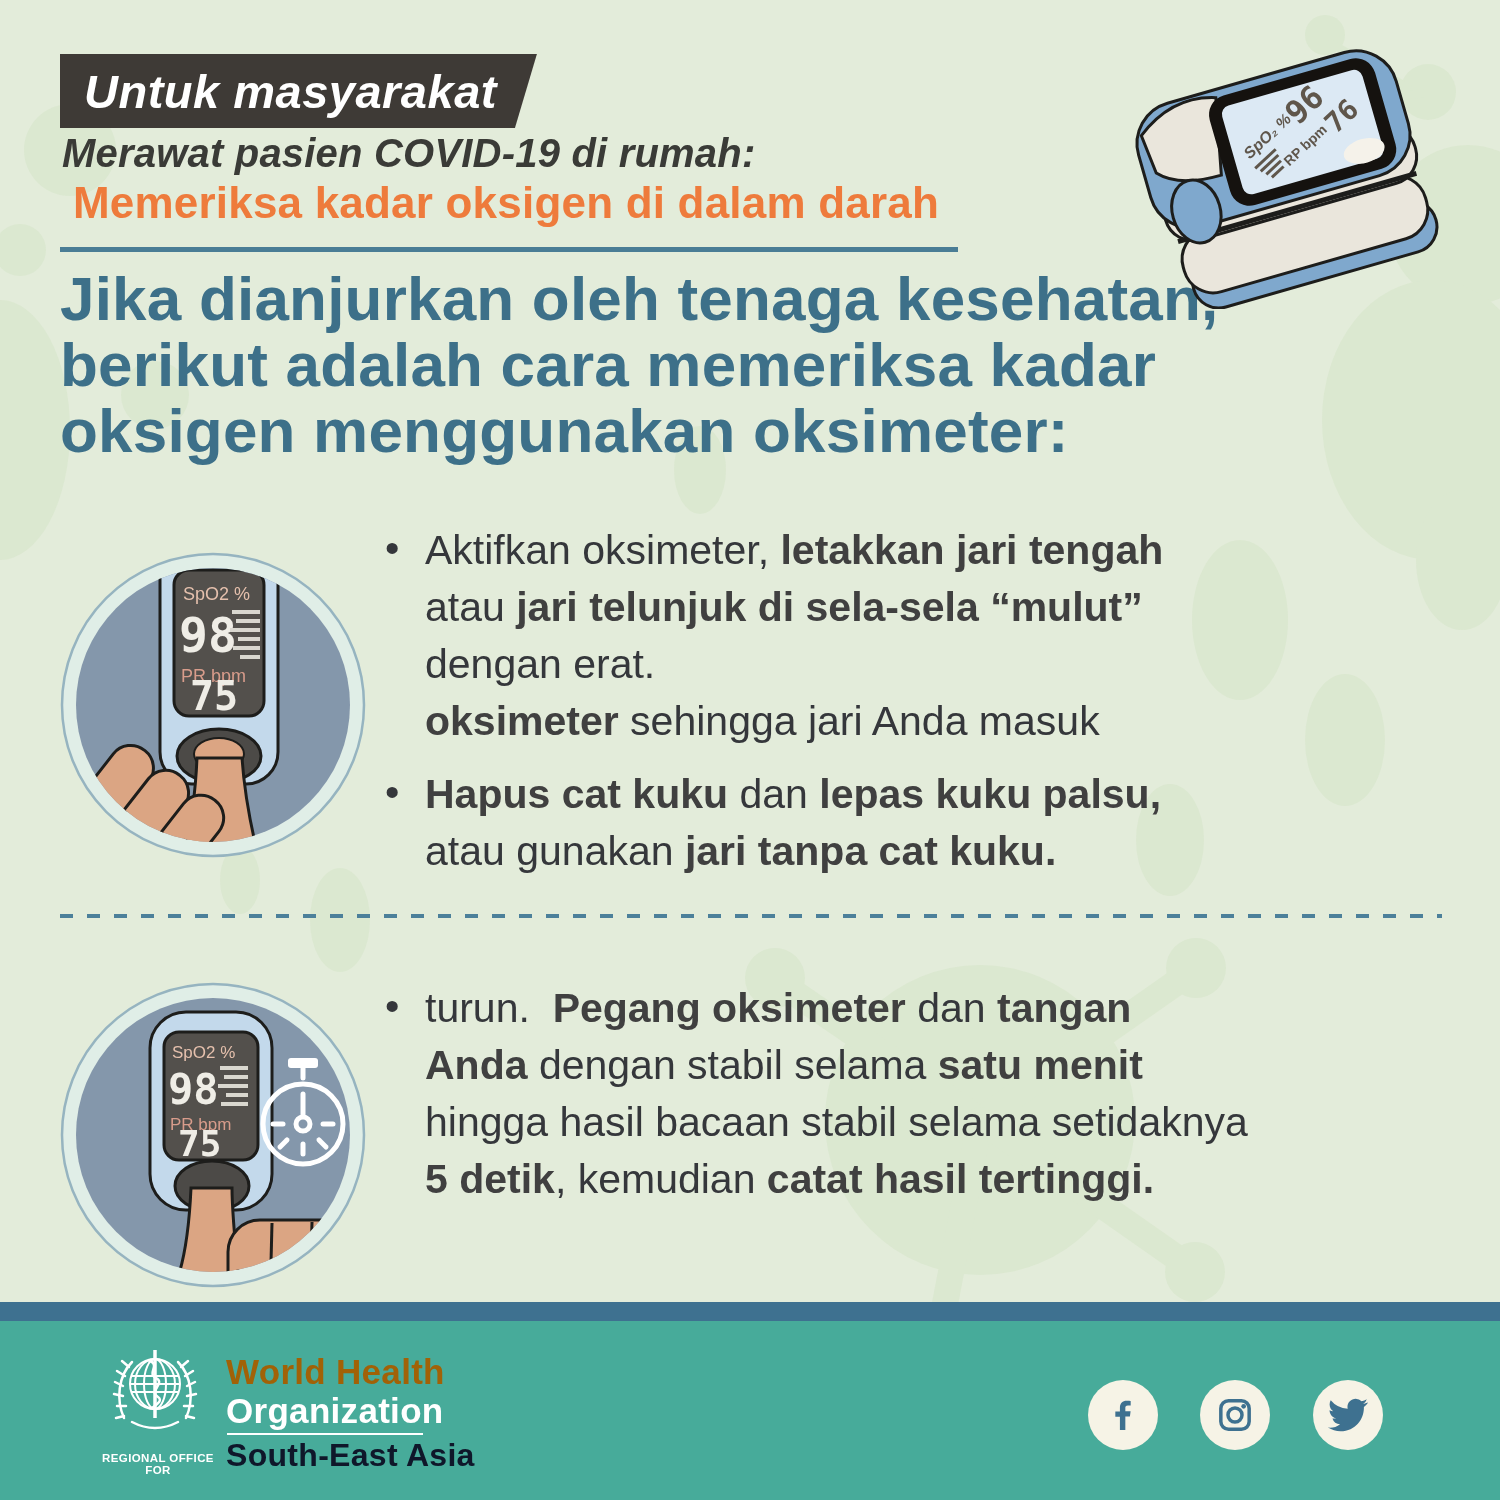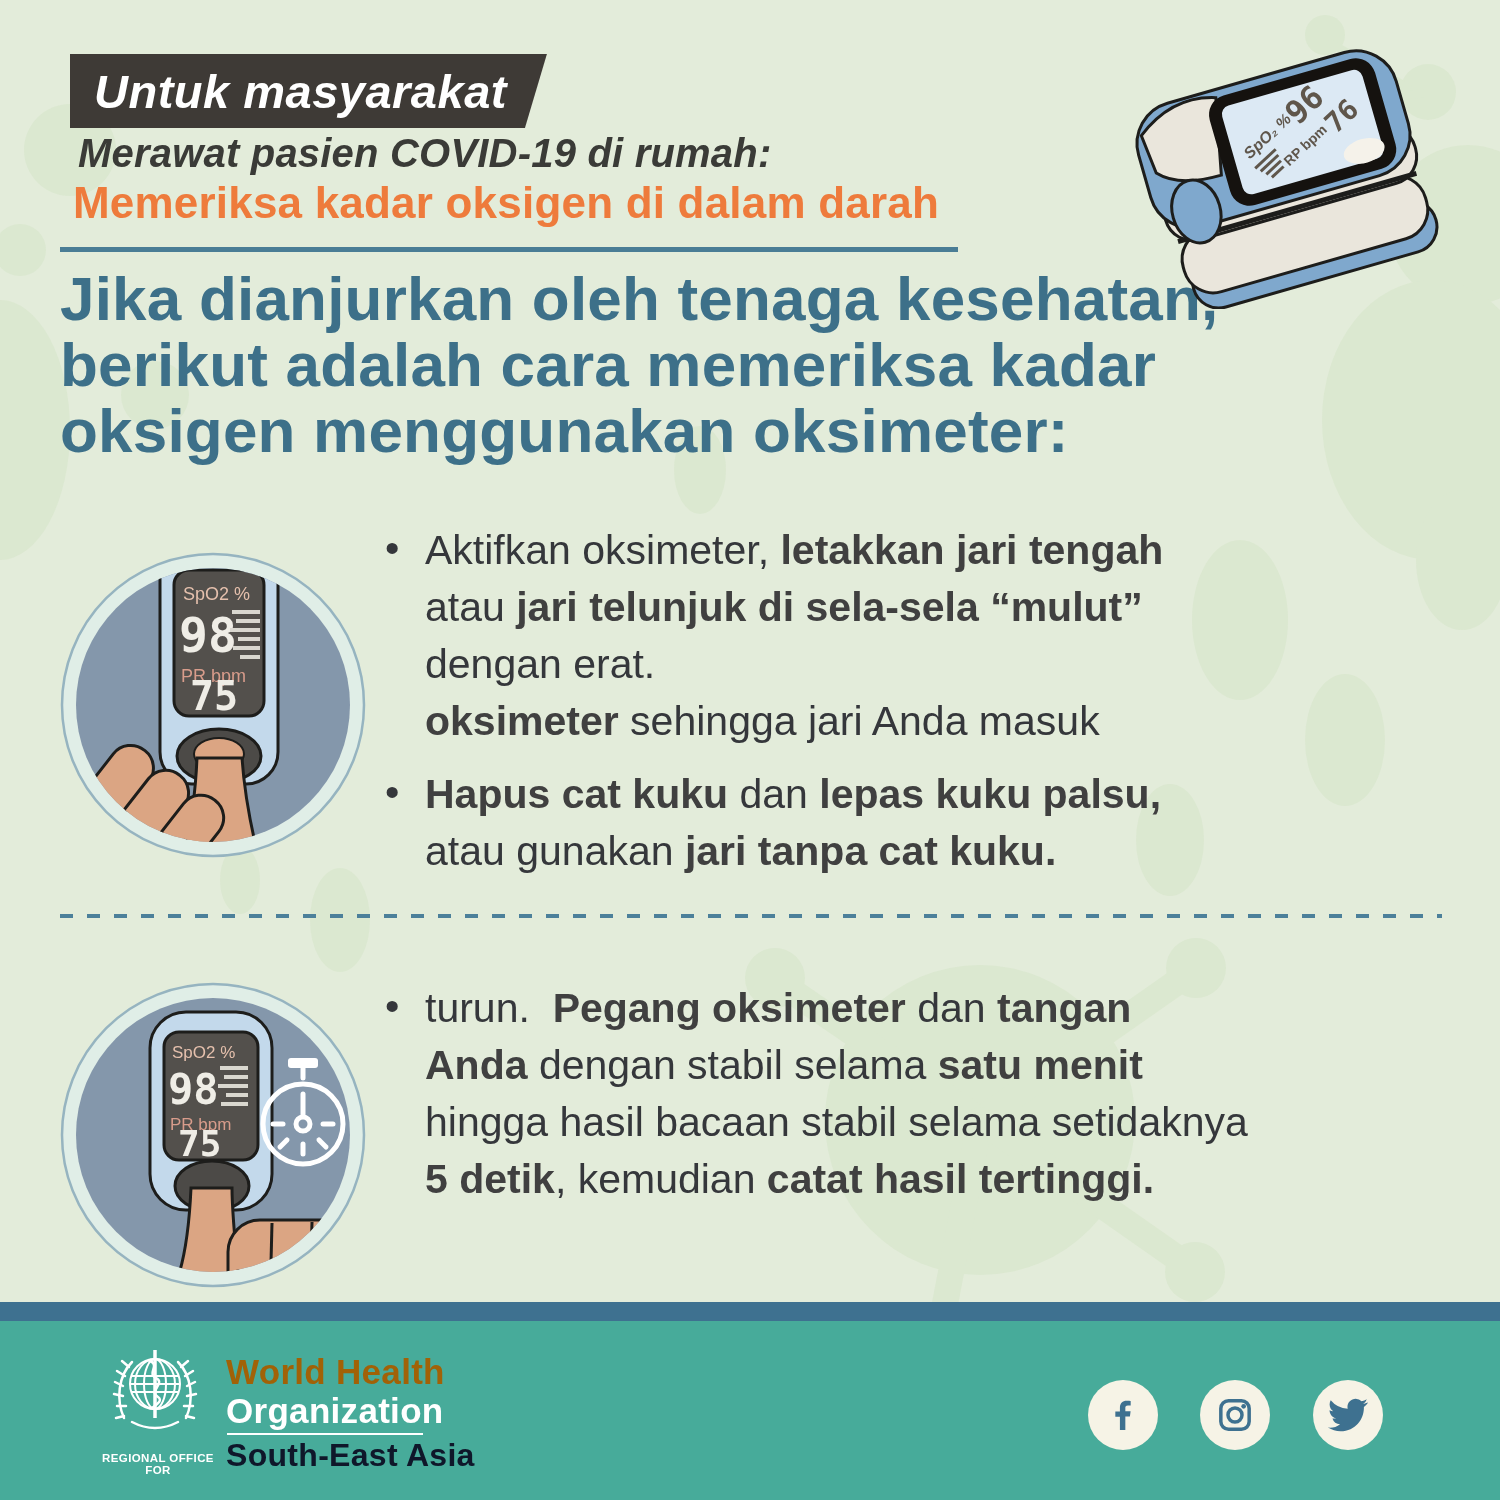--- a/index.html
+++ b/index.html
@@ -9,24 +9,23 @@
   }
   .bgdeco{position:absolute;left:0;top:0;width:1500px;height:1500px;}
 
   
   .badge{
     position:absolute;left:60px;top:54px;height:74px;
     background:#3e3a36;color:#fff;display:flex;align-items:center;
     padding:0 40px 0 24px;font-size:47px;font-weight:bold;font-style:italic;
     clip-path:polygon(0 0,100% 0,calc(100% - 22px) 100%,0 100%);
     letter-spacing:.5px;
-    margin-left:10px;
   }
   .subtitle1{
-    position:absolute;left:78px;top:131px;font-size:40px;font-weight:bold;
+    position:absolute;left:62px;top:131px;font-size:40px;font-weight:bold;
     font-style:italic;color:#3a3b37;letter-spacing:.2px;
   }
   .subtitle2{
     position:absolute;left:62px;top:178px;font-size:44px;font-weight:bold;
     color:#ee7b3c;letter-spacing:.2px;margin-left:11px;
   }
   .rule{position:absolute;left:60px;top:247px;width:898px;height:5px;background:#4a7d95;}
 
   .heading{
     position:absolute;left:60px;top:266px;width:1300px;

